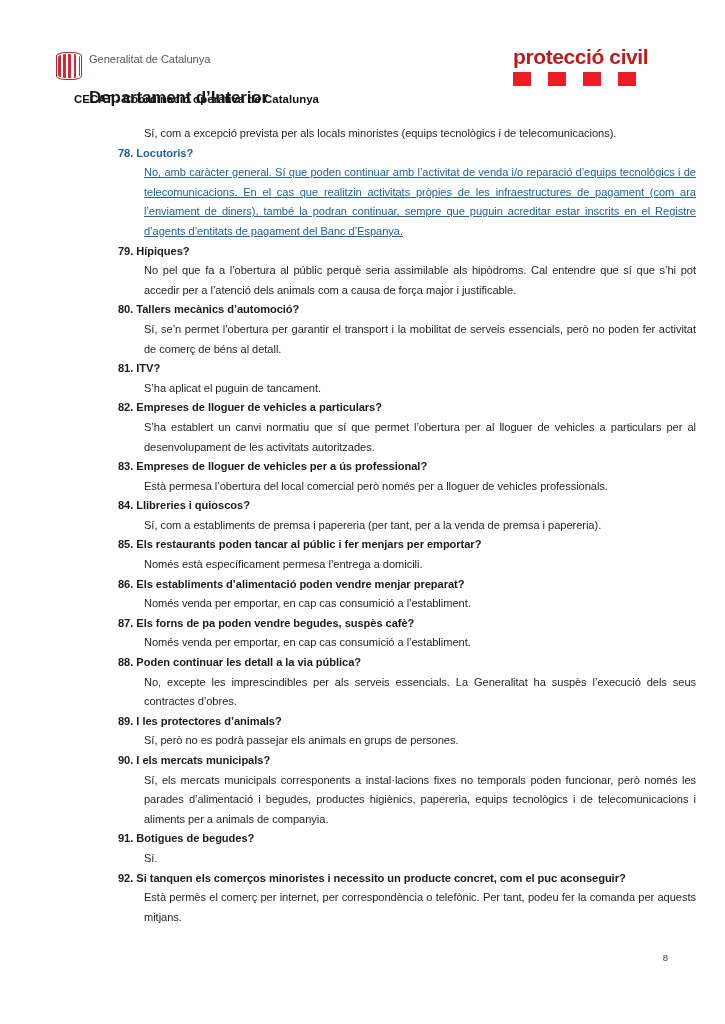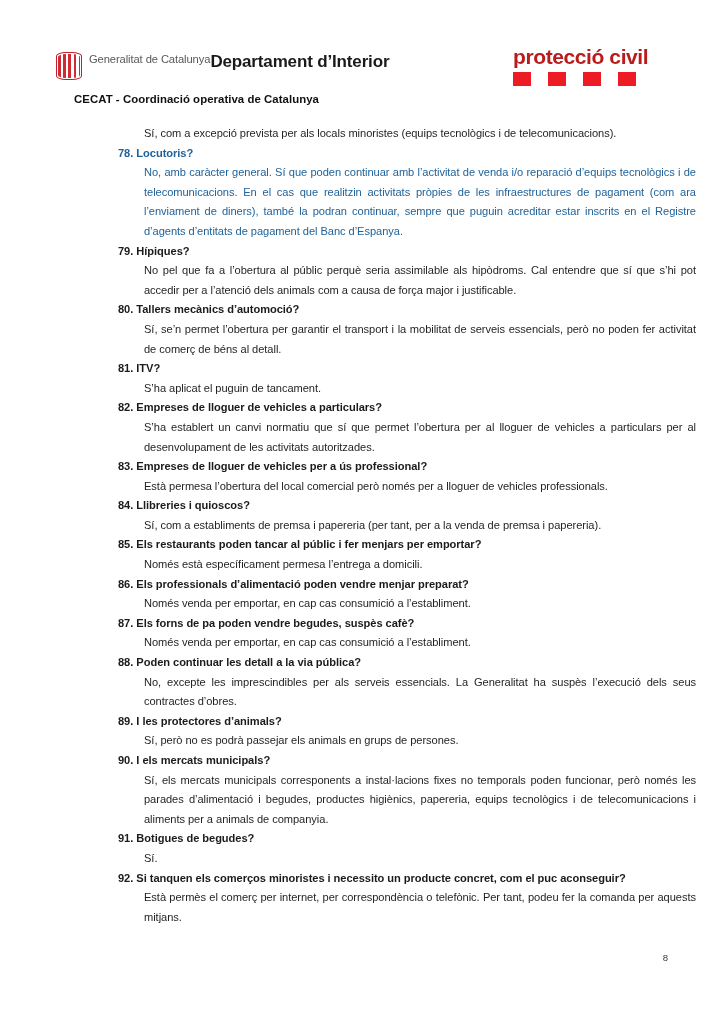--- a/index.html
+++ b/index.html
@@ -59,23 +59,24 @@
     background: repeating-linear-gradient(
       to right,
       #d02b33 0px, #d02b33 2.6px,
       #ffffff 2.6px, #ffffff 5.2px
     );
     border-radius: 8px / 3px;
   }
 
   .gencat-text {
     display: flex;
-    flex-direction: row;
+    flex-direction: column;
     line-height: 1.08;
     padding-top: 1px;
+    gap: 24px;
   }
   .gencat-line1 {
     font-size: 11.2px;
     color: #58585a;
     letter-spacing: -0.1px;
     white-space: nowrap;
   }
   .gencat-line2 {
     font-size: 17px;
     color: #1a1a1a;
@@ -152,20 +153,21 @@
     letter-spacing: -0.05px;
   }
   .a.lead {
     text-align: justify;
   }
   .blue .q, .q.blue {
     color: #20639b;
   }
   .blue .a, .a.blue {
     color: #20639b;
+    text-decoration: underline;
   }
 
   .page-number {
     position: absolute;
     right: 57px;
     top: 952px;
     font-size: 9.6px;
     color: #3a3a3a;
   }
 </style>
@@ -212,21 +214,21 @@
         <p class="q"><span>81.</span> <span>ITV?</span></p>
         <p class="a">S’ha aplicat el puguin de tancament.</p>
         <p class="q"><span>82.</span> <span>Empreses de lloguer de vehicles a particulars?</span></p>
         <p class="a">S’ha establert un canvi normatiu que sí que permet l’obertura per al lloguer de vehicles a particulars per al desenvolupament de les activitats autoritzades.</p>
         <p class="q"><span>83.</span> <span>Empreses de lloguer de vehicles per a ús professional?</span></p>
         <p class="a">Està permesa l’obertura del local comercial però només per a lloguer de vehicles professionals.</p>
         <p class="q"><span>84.</span> <span>Llibreries i quioscos?</span></p>
         <p class="a">Sí, com a establiments de premsa i papereria (per tant, per a la venda de premsa i papereria).</p>
         <p class="q"><span>85.</span> <span>Els restaurants poden tancar al públic i fer menjars per emportar?</span></p>
         <p class="a">Només està específicament permesa l’entrega a domicili.</p>
-        <p class="q"><span>86.</span> <span>Els professionals d’alimentació poden vendre menjar preparat?</span></p>
+        <p class="q"><span>86.</span> <span>Els establiments d’alimentació poden vendre menjar preparat?</span></p>
         <p class="a">Només venda per emportar, en cap cas consumició a l’establiment.</p>
         <p class="q"><span>87.</span> <span>Els forns de pa poden vendre begudes, suspès cafè?</span></p>
         <p class="a">Només venda per emportar, en cap cas consumició a l’establiment.</p>
         <p class="q"><span>88.</span> <span>Poden continuar les detall a la via pública?</span></p>
         <p class="a">No, excepte les imprescindibles per als serveis essencials. La Generalitat ha suspès l’execució dels seus contractes d’obres.</p>
         <p class="q"><span>89.</span> <span>I les protectores d’animals?</span></p>
         <p class="a">Sí, però no es podrà passejar els animals en grups de persones.</p>
         <p class="q"><span>90.</span> <span>I els mercats municipals?</span></p>
         <p class="a">Sí, els mercats municipals corresponents a instal·lacions fixes no temporals poden funcionar, però només les parades d’alimentació i begudes, productes higiènics, papereria, equips tecnològics i de telecomunicacions i aliments per a animals de companyia.</p>
         <p class="q"><span>91.</span> <span>Botigues de begudes?</span></p>

